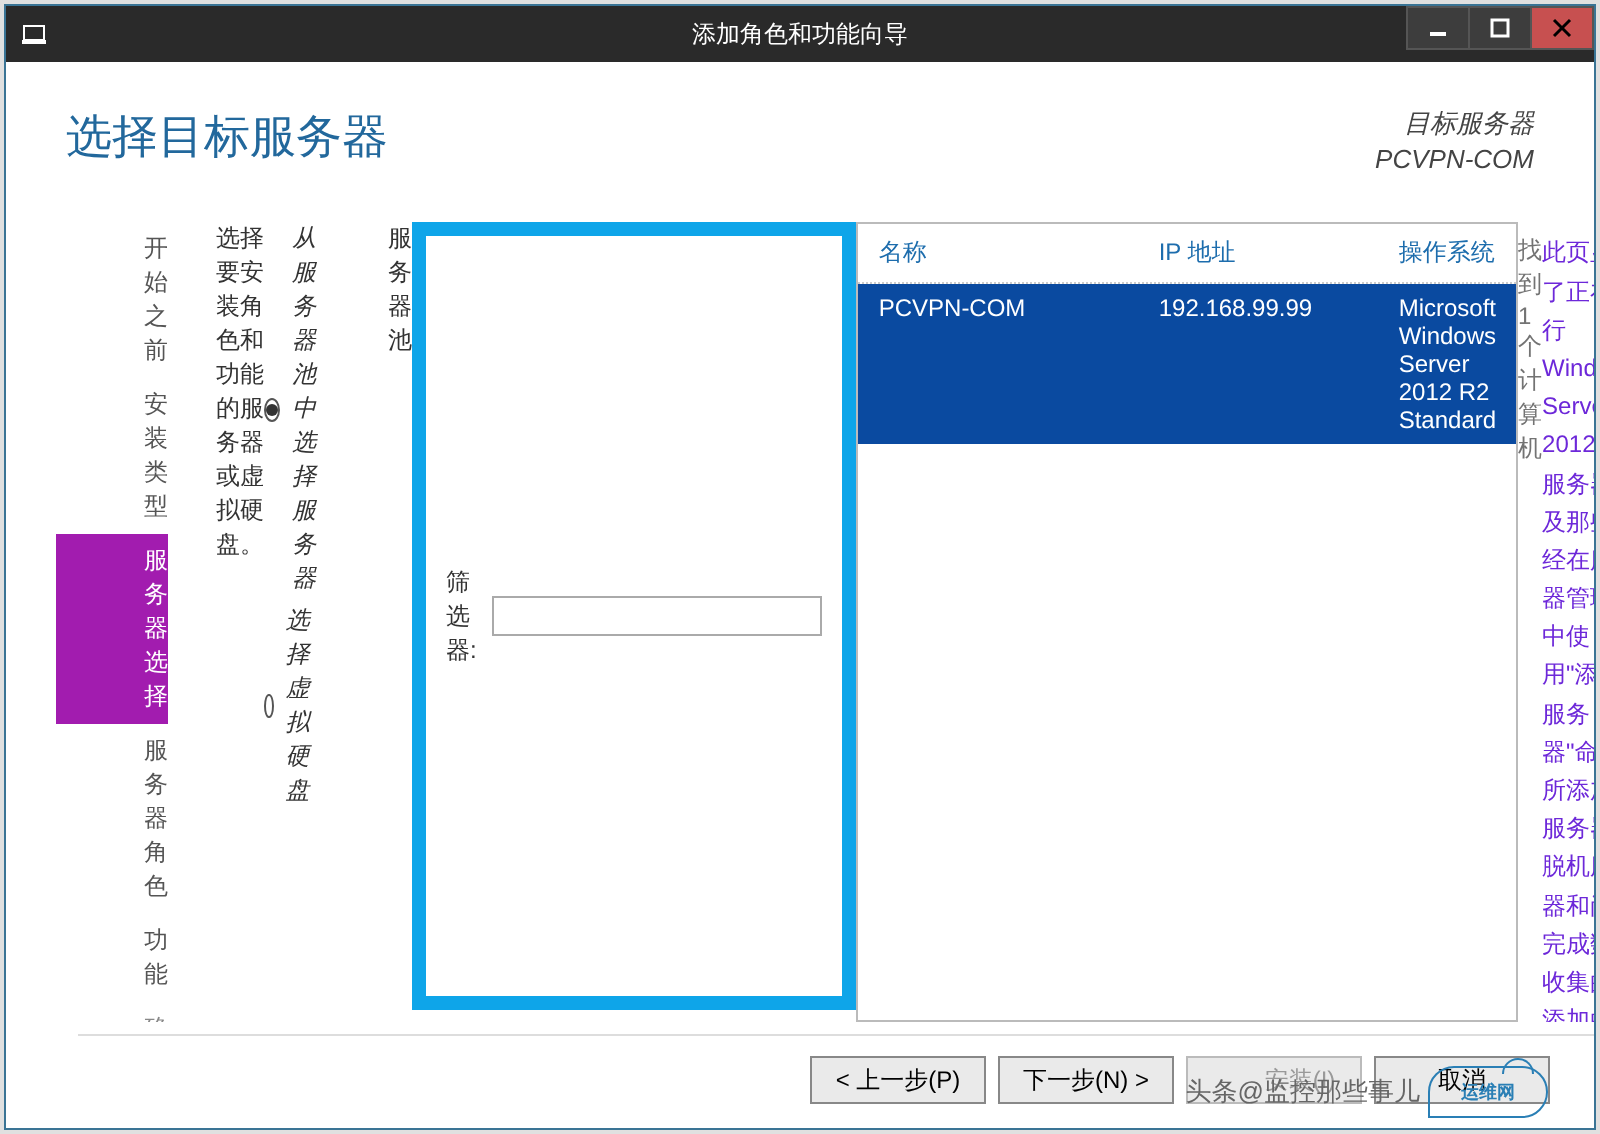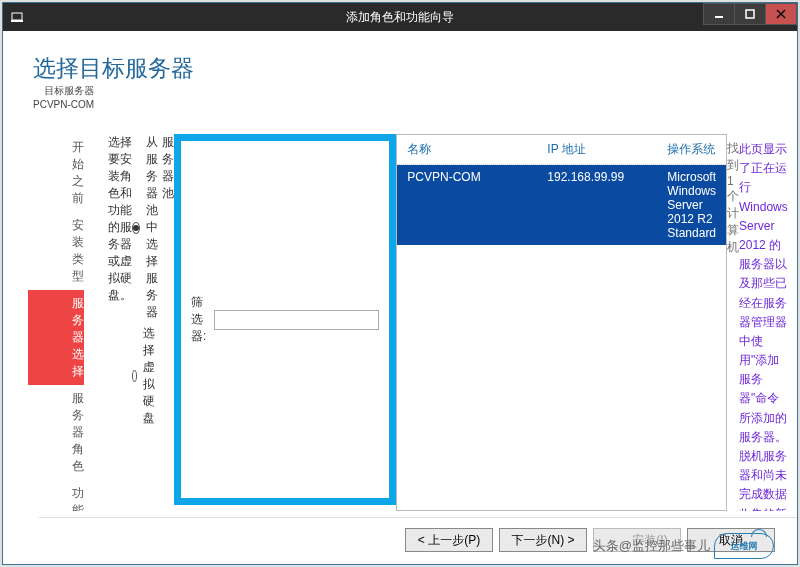--- a/index.html
+++ b/index.html
@@ -9,39 +9,39 @@
 
 .titlebar { height: 28px; background: #2a2a2a; display: flex; align-items: center; position: relative; }
 .titlebar .icon { width: 28px; height: 28px; display: flex; align-items: center; justify-content: center; color: #fff; }
 .titlebar .title { position: absolute; left: 50%; transform: translateX(-50%); color: #fff; font-size: 12px; }
 .titlebar .controls { position: absolute; right: 0; top: 0; display: flex; }
 .titlebar .controls button { width: 32px; height: 22px; border: 1px solid #555; background: #3d3d3d; color: #fff; font-size: 13px; display: flex; align-items: center; justify-content: center; cursor: pointer; margin-left: -1px; }
 .titlebar .controls button.close { background: #c75050; color: #000; }
 
 .content { display: flex; flex-direction: column; height: calc(100% - 28px); }
 
-.header { padding: 22px 30px 14px 30px; display: flex; justify-content: space-between; align-items: flex-start; flex-direction: column; }
+.header { padding: 22px 30px 14px 30px; display: flex; justify-content: space-between; align-items: flex-start; }
 .header h1 { color: #22689c; font-size: 23px; font-weight: 300; }
-.header .target { text-align: right; font-size: 10px; color: #444; line-height: 1.4; }
+.header .target { text-align: right; font-size: 13px; color: #444; line-height: 1.4; font-style: italic; }
 
 .body { flex: 1; display: flex; padding: 0 0 0 0; overflow: hidden; }
 
 .sidebar { width: 196px; padding-top: 8px; padding-left: 25px; }
 .sidebar .step { padding: 5px 0 5px 44px; font-size: 12px; color: #888; cursor: pointer; }
 .sidebar .step.done { color: #555; }
-.sidebar .step.active { background: #ef4444; color: #fff; padding-left: 44px; margin-right: 6px; }
+.sidebar .step.active { background: #a21caf; color: #fff; padding-left: 44px; margin-right: 6px; }
 
 .main { flex: 1; padding: 8px 28px 0 18px; font-size: 12px; color: #333; display: flex; flex-direction: row; }
 .main .instruction { margin-bottom: 12px; }
-.radio-group { margin-bottom: 24px; }
+.radio-group { margin-bottom: 24px; font-style: italic; }
 .radio-item { display: flex; align-items: center; margin-bottom: 4px; cursor: pointer; }
 .radio { width: 12px; height: 12px; border: 1px solid #555; border-radius: 50%; margin-right: 6px; display: inline-flex; align-items: center; justify-content: center; }
 .radio.checked::after { content: ''; width: 6px; height: 6px; background: #333; border-radius: 50%; display: block; }
 
-.pool-label { margin-bottom: 4px; }
+.pool-label { margin-bottom: 4px; margin-left: 32px; }
 .filter-row { border: 7px solid #0ea5e9; padding: 7px 10px; display: flex; align-items: center; margin-bottom: 6px; }
 .filter-row label { margin-right: 8px; }
 .filter-row input { flex: 1; border: 1px solid #aaa; height: 20px; padding: 0 4px; font-size: 12px; }
 
 .table-wrap { border: 1px solid #bbb; border-top: none; }
 .table-head { display: flex; padding: 6px 10px; font-size: 12px; border-top: 1px solid #bbb; border-bottom: 1px dotted #ccc; }
 .table-head .col { color: #1d6dad; cursor: pointer; }
 .col.c1 { width: 140px; }
 .col.c2 { width: 120px; }
 .col.c3 { flex: 1; }

